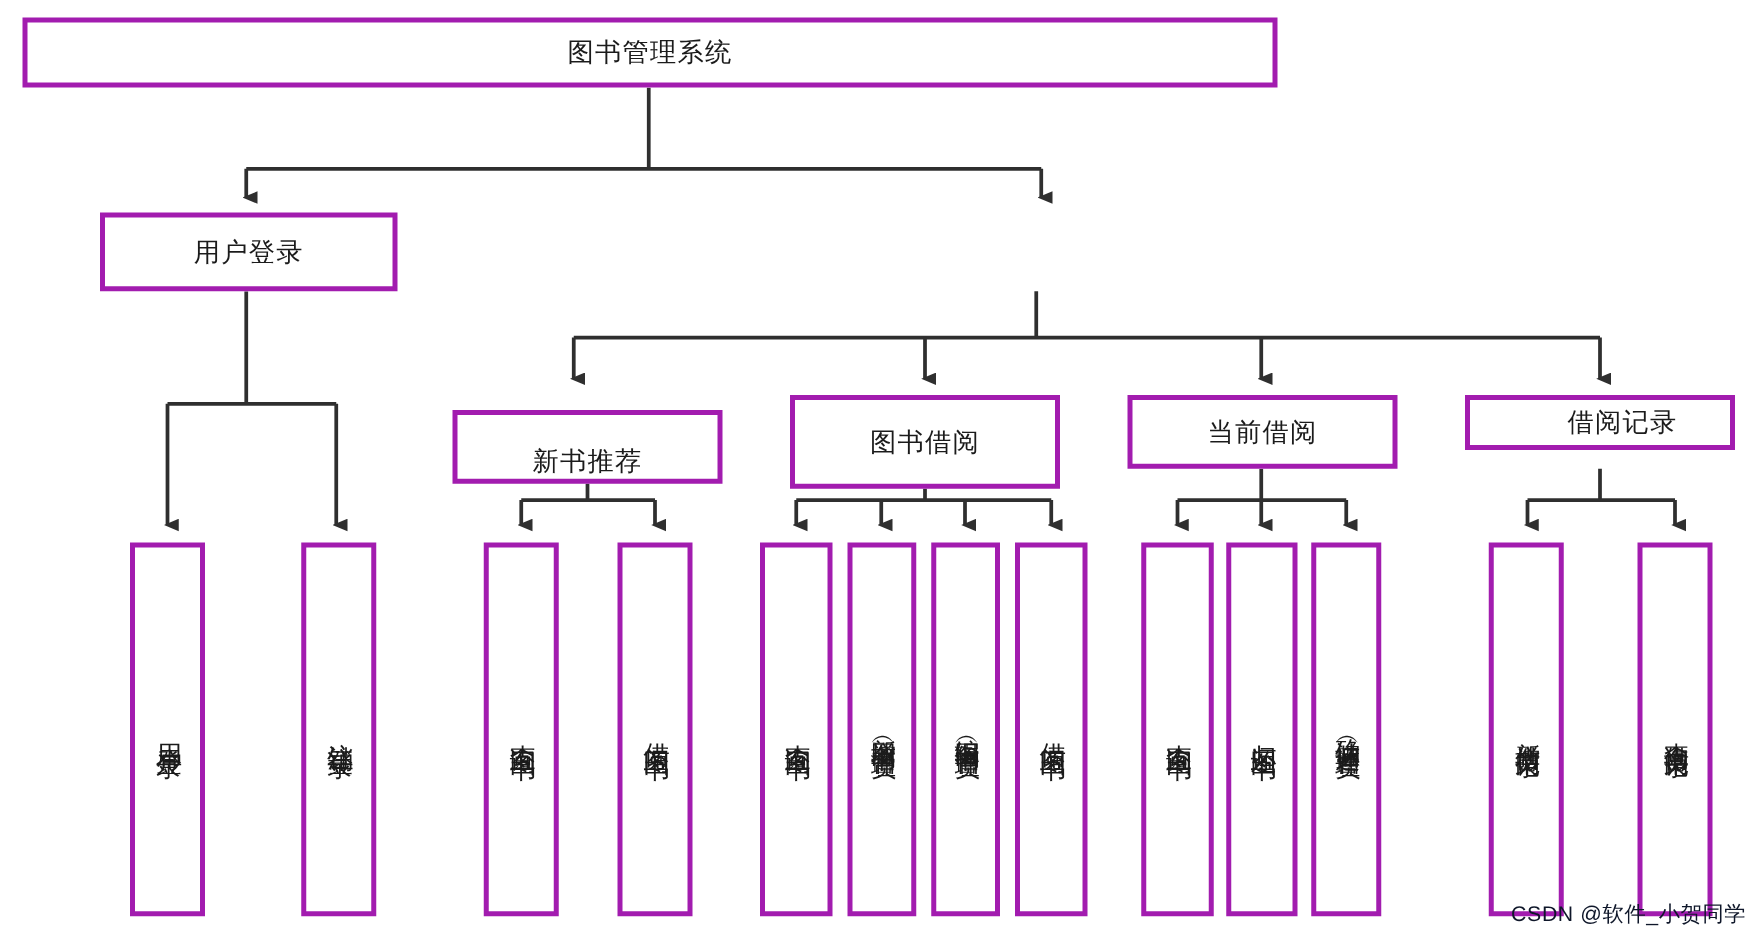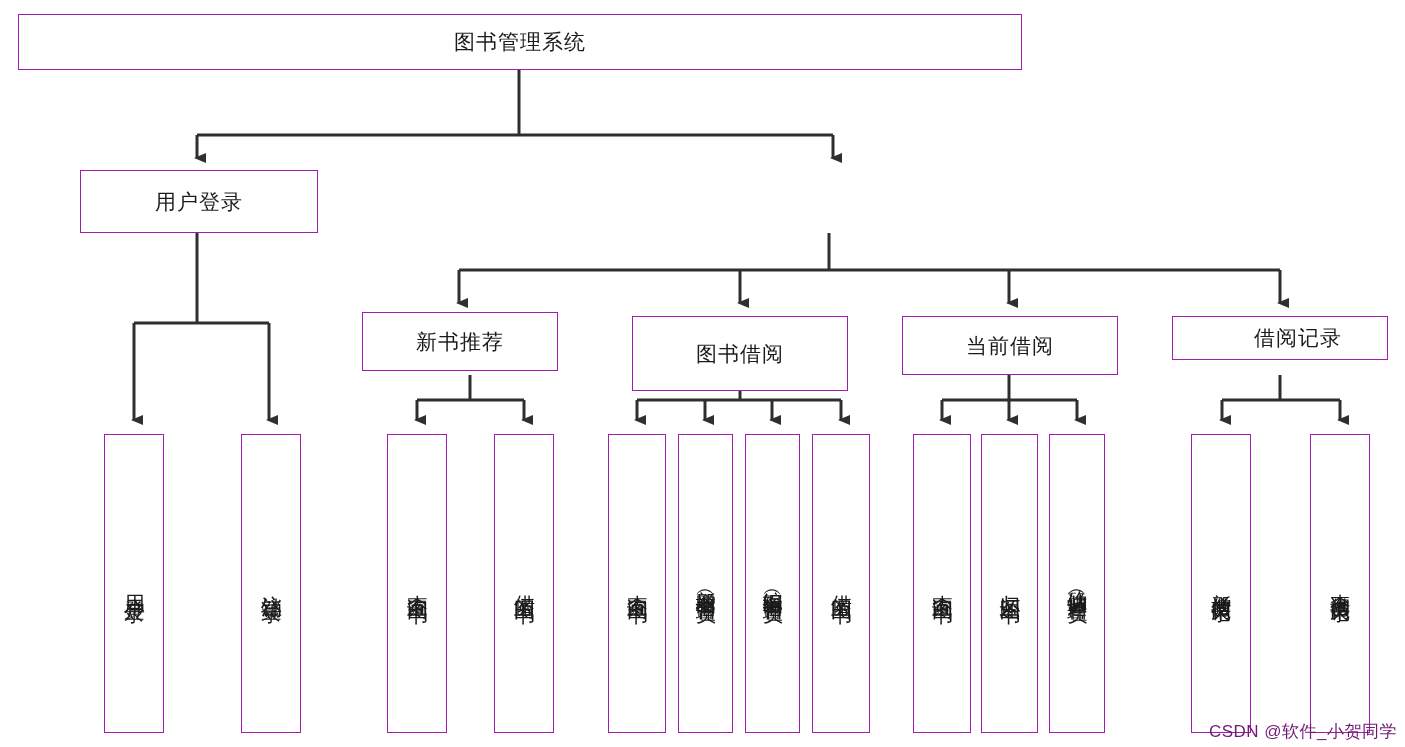--- a/index.html
+++ b/index.html
@@ -4,21 +4,21 @@
 <style>
   html,body{margin:0;padding:0;background:#ffffff;}
   body{width:1405px;height:747px;font-family:"Liberation Sans","DejaVu Sans",sans-serif;}
   #stage{position:relative;width:1405px;height:747px;overflow:hidden;background:#ffffff;}
   svg#wires{position:absolute;left:0;top:0;width:1405px;height:747px;}
 
   .node{
     position:absolute;
     box-sizing:border-box;
     background:#ffffff;
-    border:1px solid #a21caf;
+    border:4px solid #a21caf;
     display:flex;
     align-items:center;
     justify-content:center;
     color:#1b1b1b;
   }
   .node.h{ font-size:21px; letter-spacing:1px; }
   .node.root{ font-size:21px; }
 
   .node.v{
     writing-mode:vertical-rl;
@@ -33,21 +33,21 @@
     white-space:pre;
     text-align:center;
   }
   .node.v.narrow .vtxt{ font-size:20px; letter-spacing:2px; }
 
   #watermark{
     position:absolute;
     right:8px;
     bottom:4px;
     font-size:17px;
-    color:#701a75;
+    color:#0f172a;
     letter-spacing:.5px;
     white-space:nowrap;
     pointer-events:none;
   }
 </style>
 </head>
 <body>
 
 <div id="stage">
 
@@ -103,21 +103,21 @@
   </svg>
 
   <div class="node h root" style="left:18px;top:14px;width:1004px;height:56px;">
     <span>图书管理系统</span>
   </div>
 
   <div class="node h" style="left:80px;top:170px;width:238px;height:63px;">
     <span>用户登录</span>
   </div>
 
-  <div class="node h" style="left:362px;top:312px;width:196px;height:59px;">
+  <div class="node h" style="left:362px;top:328px;width:216px;height:59px;align-items:flex-end;">
     <span>新书推荐</span>
   </div>
   <div class="node h" style="left:632px;top:316px;width:216px;height:75px;">
     <span>图书借阅</span>
   </div>
   <div class="node h" style="left:902px;top:316px;width:216px;height:59px;">
     <span>当前借阅</span>
   </div>
   <div class="node h" style="left:1172px;top:316px;width:216px;height:44px;padding-left:36px;">
     <span>借阅记录</span>

